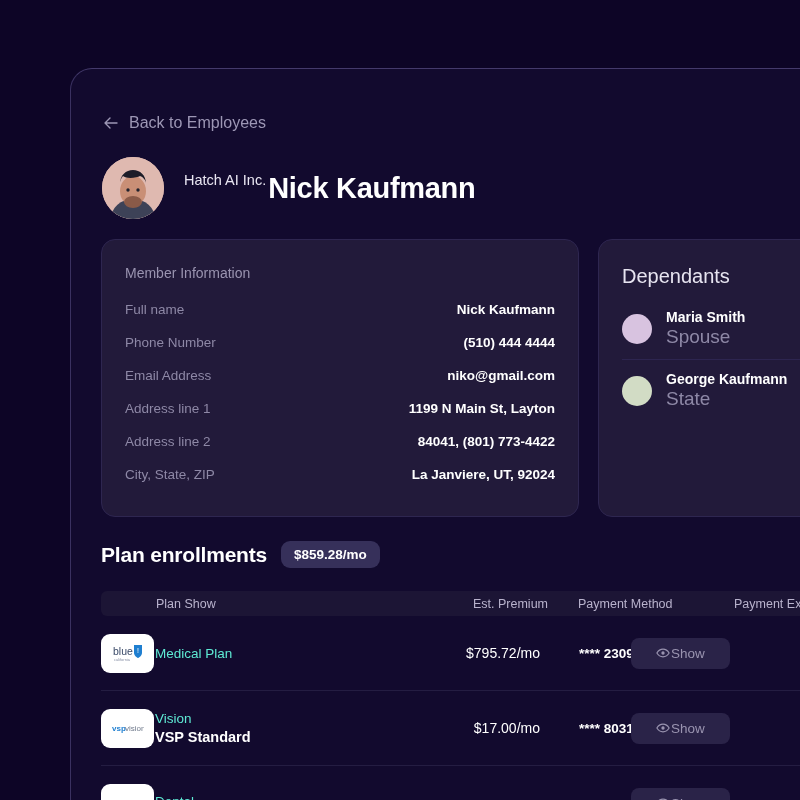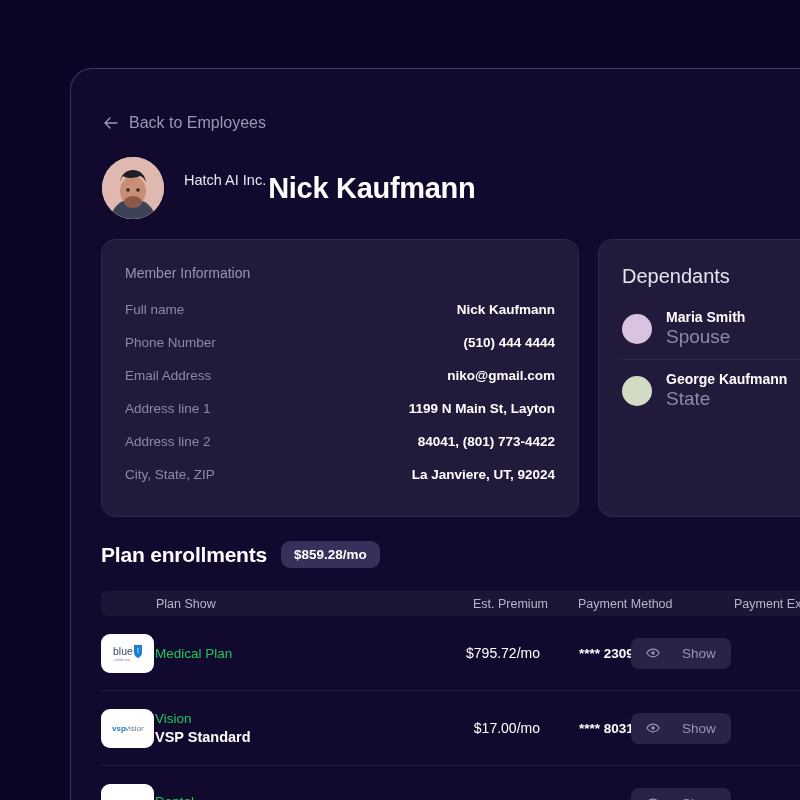--- a/index.html
+++ b/index.html
@@ -124,30 +124,30 @@
     border-bottom: 1px solid #241d42;
   }
   .logo-box {
     width: 53px; height: 39px; border-radius: 9px;
     background: #ffffff; flex: none;
     display: flex; align-items: center; justify-content: center;
     overflow: hidden;
   }
   .logo-box svg { display: block; }
   .plan-cell { display: flex; flex-direction: column; gap: 3px; }
-  .plan-type { color: #22c55e; font-size: 13.5px; }
+  .plan-type { color: #5eead4; font-size: 13.5px; }
   .plan-name { color: #ffffff; font-size: 14.5px; font-weight: 700; }
   .prem { color: #ffffff; font-size: 14px; text-align: right; padding-right: 8px; }
   .method { color: #ffffff; font-size: 13.5px; font-weight: 700; padding-left: 31px; white-space: nowrap; }
   .show-btn {
     margin-left: 23px;
-    display: inline-flex; align-items: center; gap: 22px;
+    display: inline-flex; align-items: center; gap: 1px;
     background: #2a2348; color: #9a94b0;
     border: none; border-radius: 8px;
-    padding: 8px 15px; font-size: 13.5px;
+    padding: 8px 25px; font-size: 13.5px;
     font-family: "Liberation Sans", sans-serif;
     cursor: pointer;
   }
   .eye { width: 14px; height: 14px; display:block; }
 </style>
 </head>
 <body>
 
 <div id="app">
 

